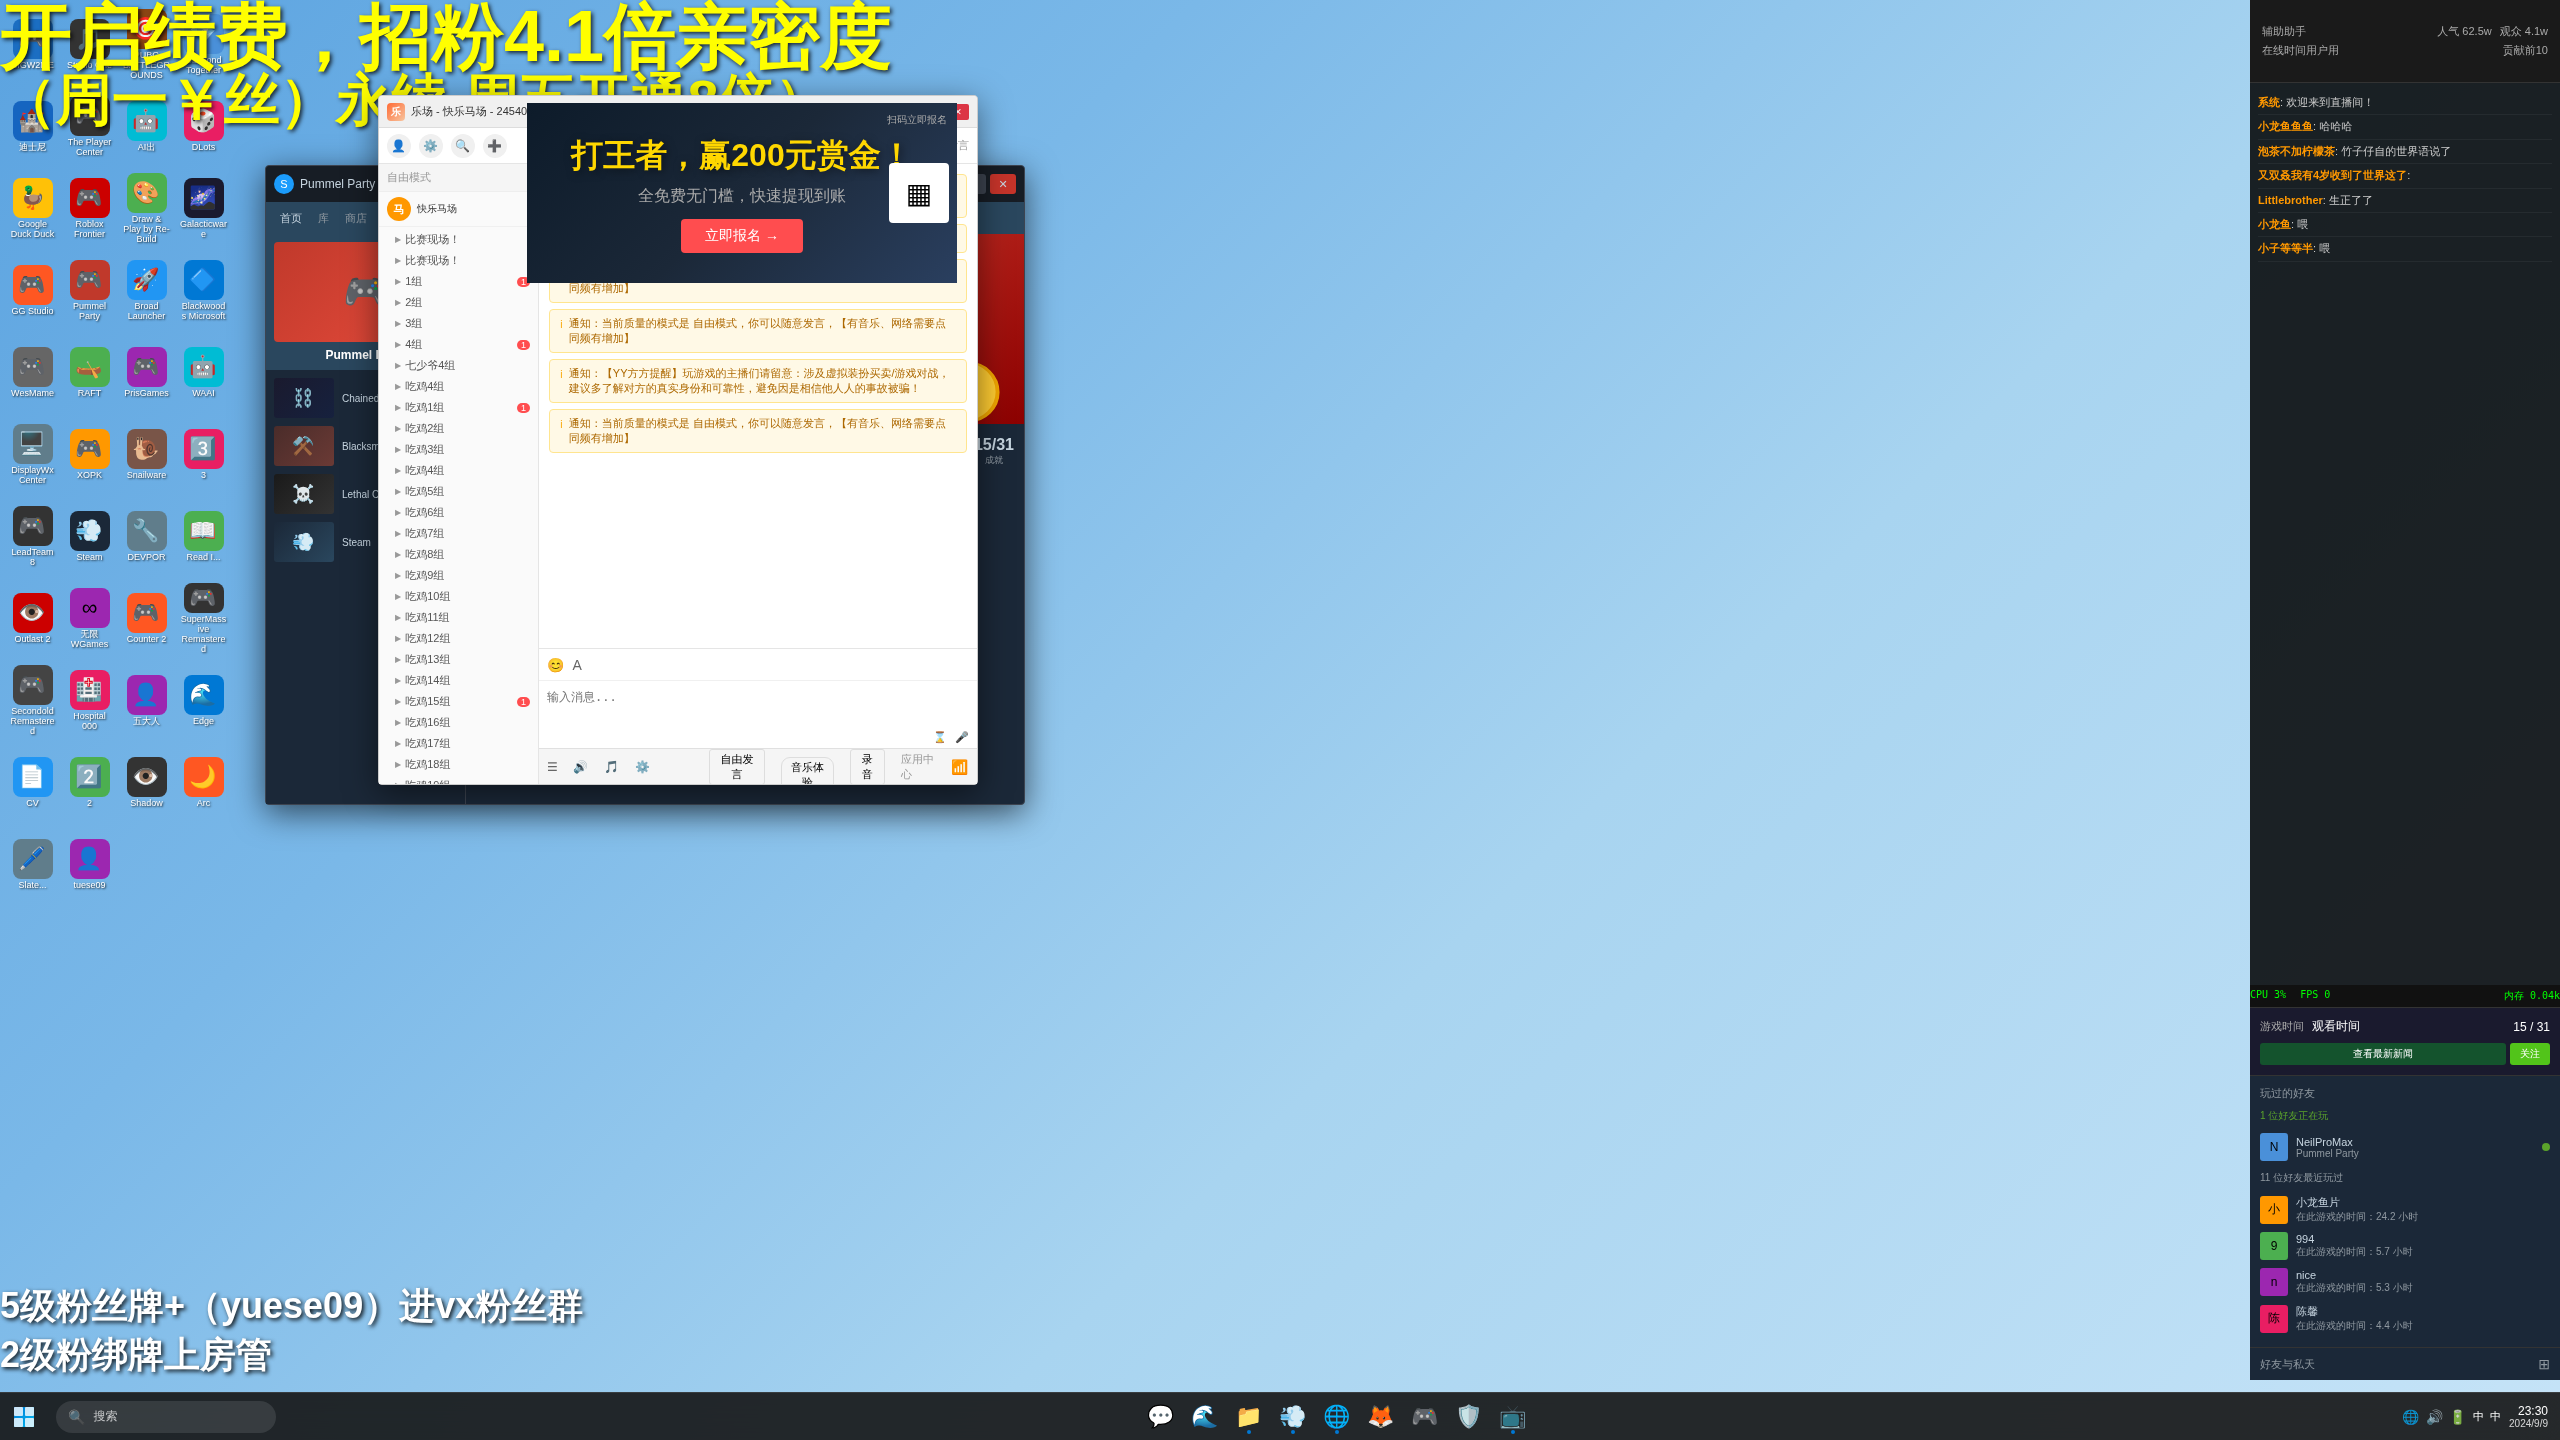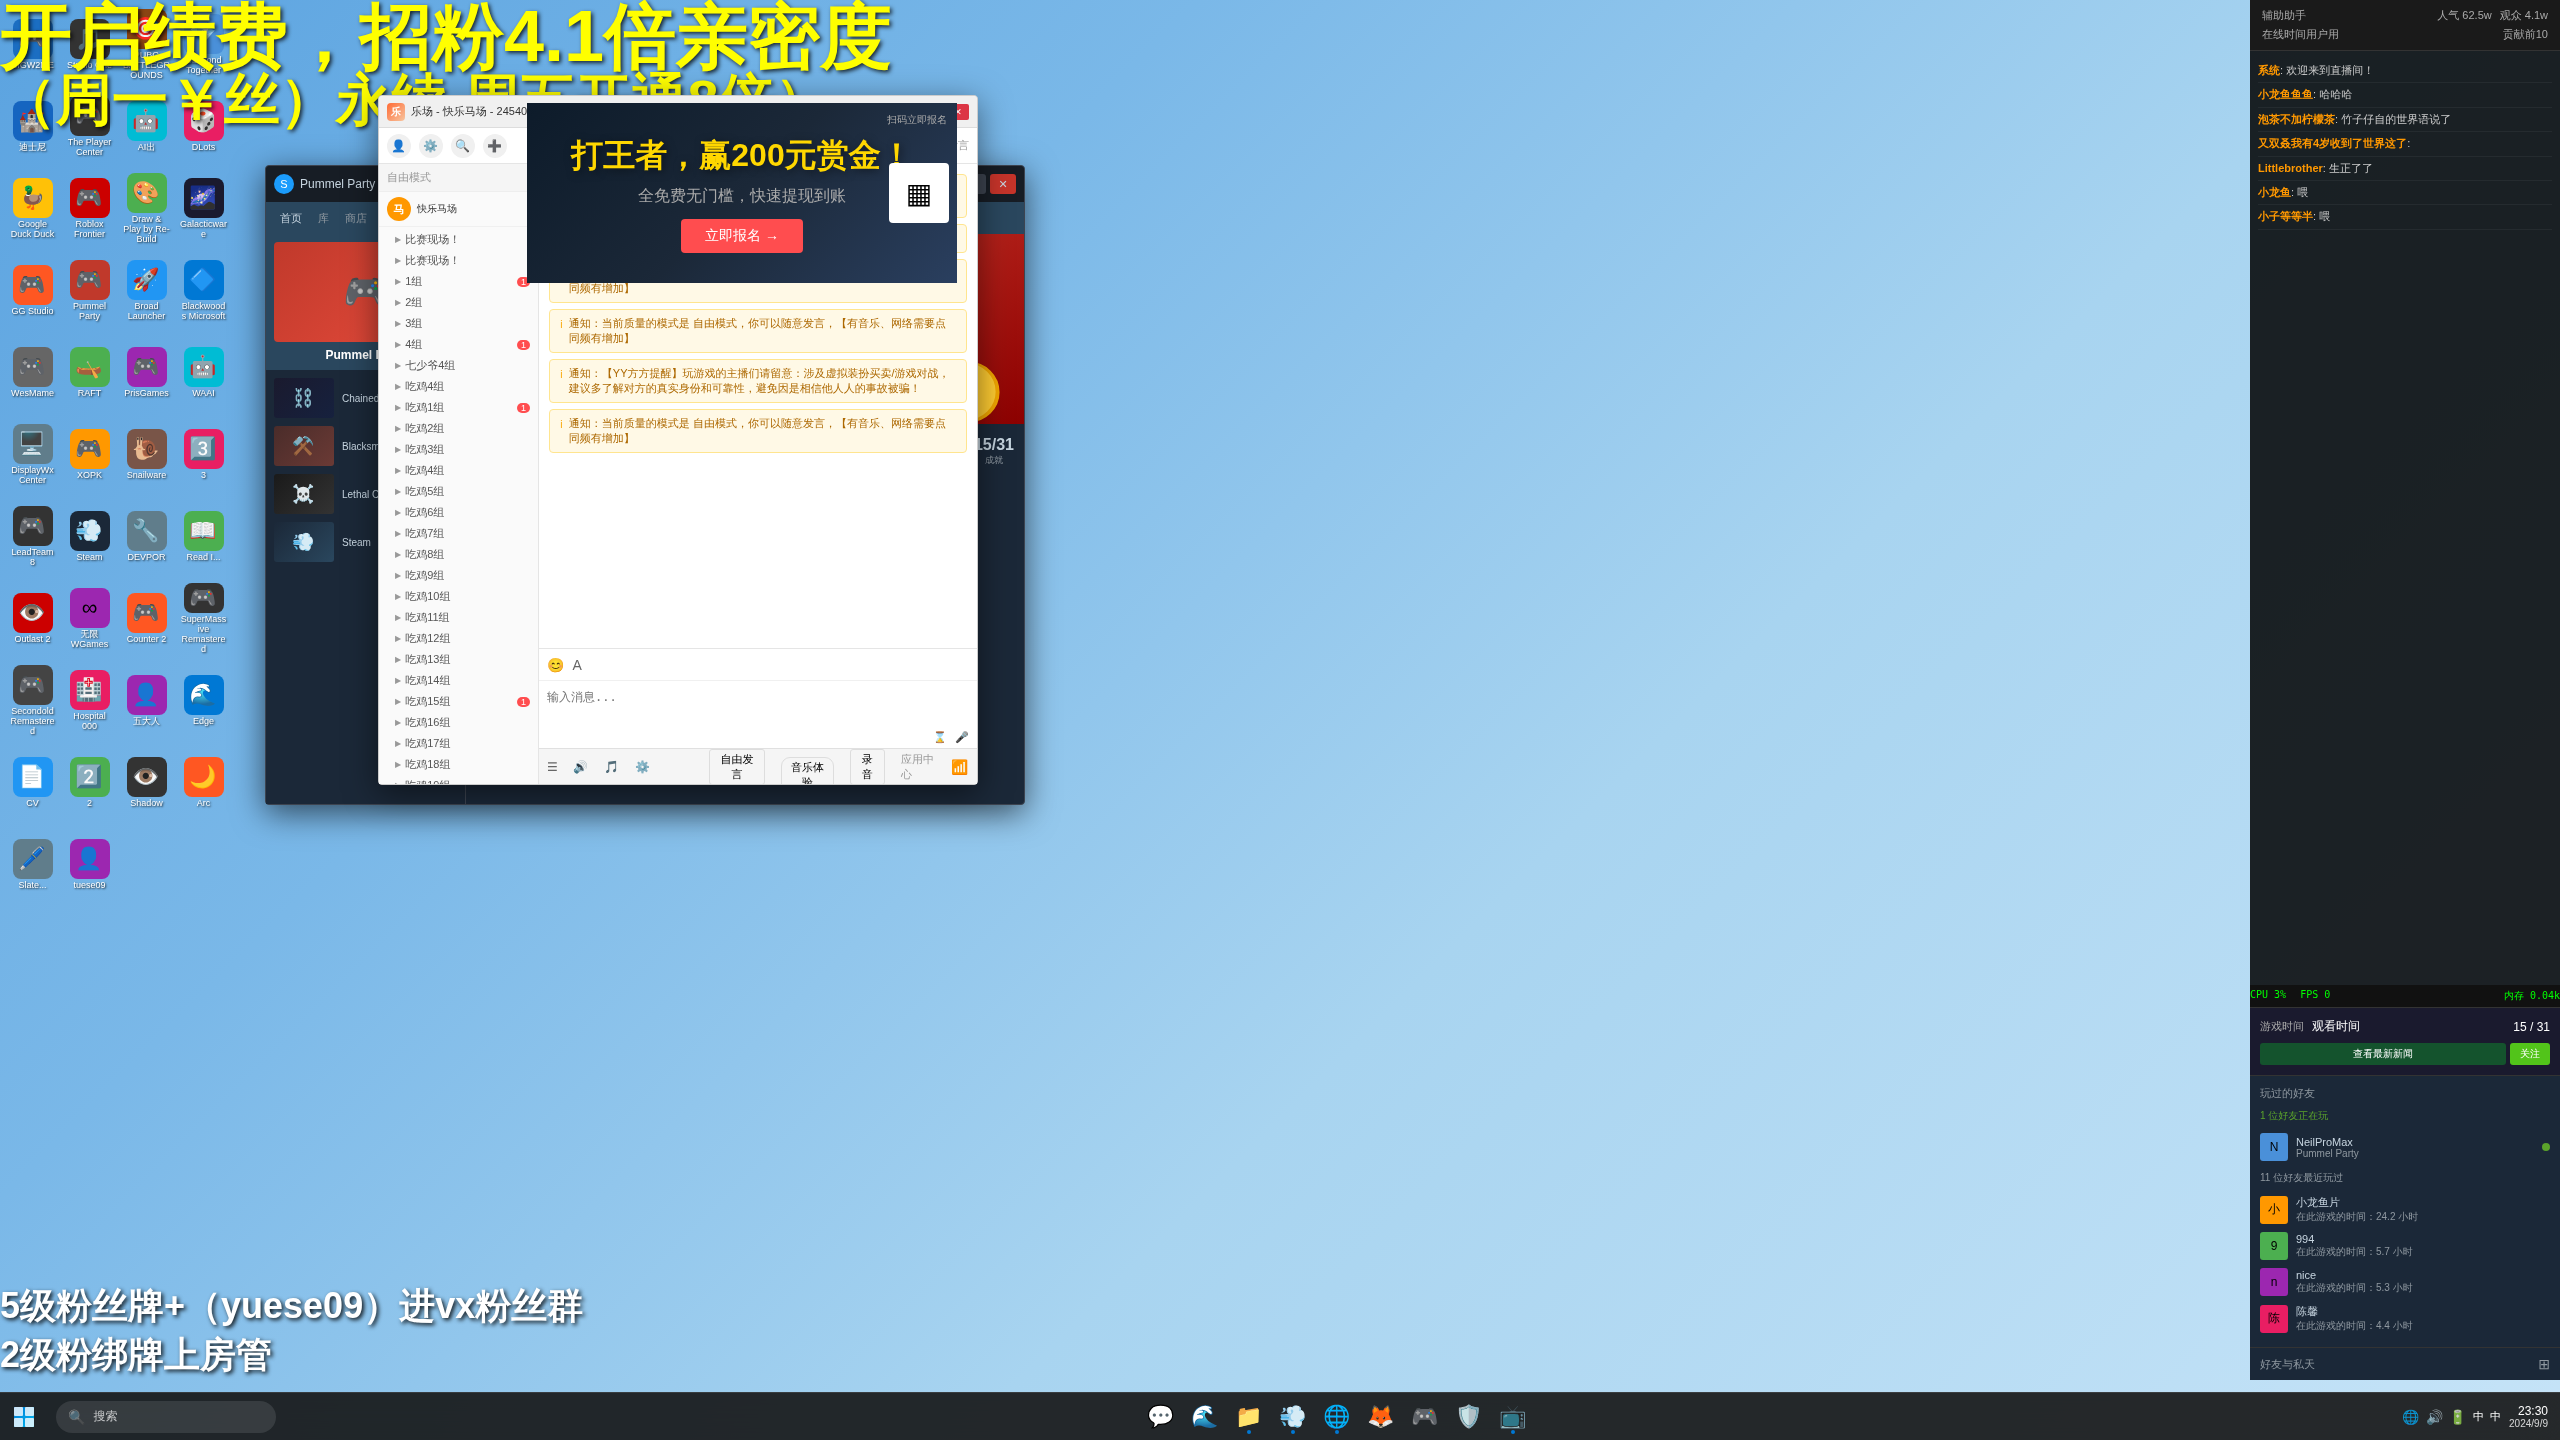--- a/index.html
+++ b/index.html
@@ -416,21 +416,21 @@
       right: 0;
       top: 0;
       width: 310px;
       height: 1380px;
       background: rgba(0,0,0,0.85);
       z-index: 15;
       display: flex;
       flex-direction: column;
     }
     .stream-header {
-      padding: 8px 12px;
+      padding: 24px 12px;
       background: #1a1a1a;
       display: flex;
       align-items: center;
       gap: 8px;
       border-bottom: 1px solid #333;
     }
 
     
     .stream-chat {
       flex: 1;

